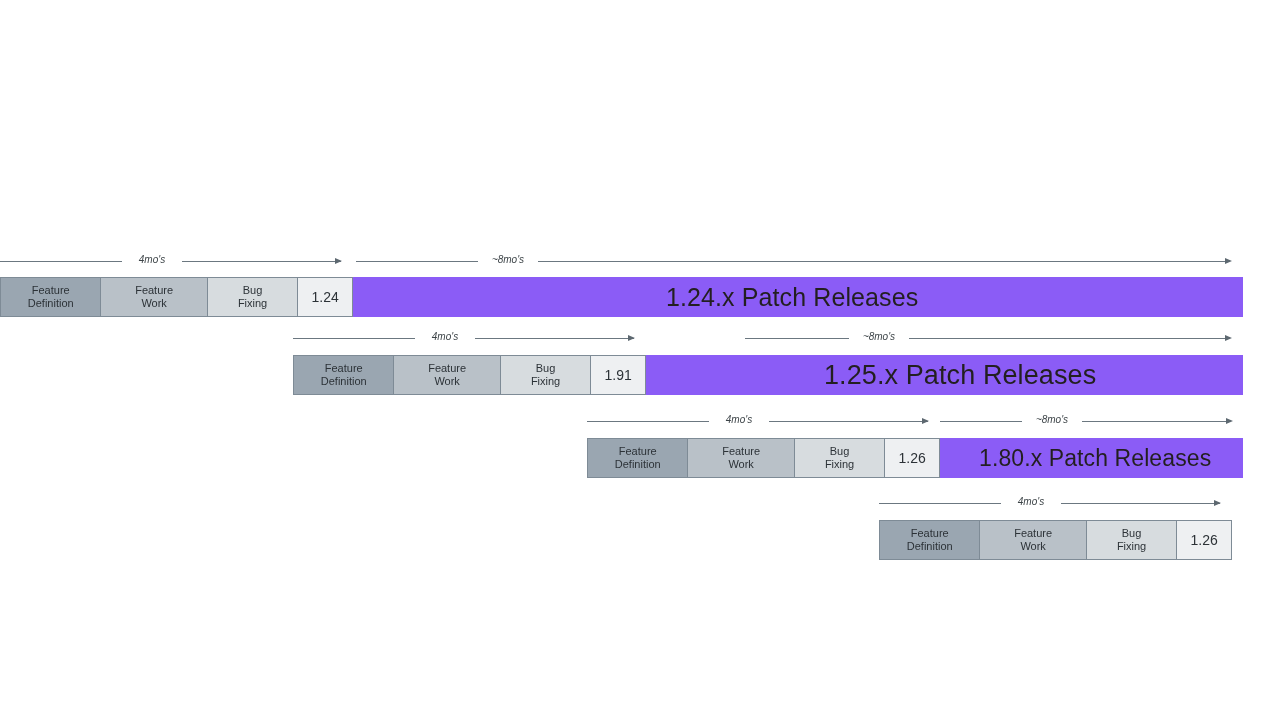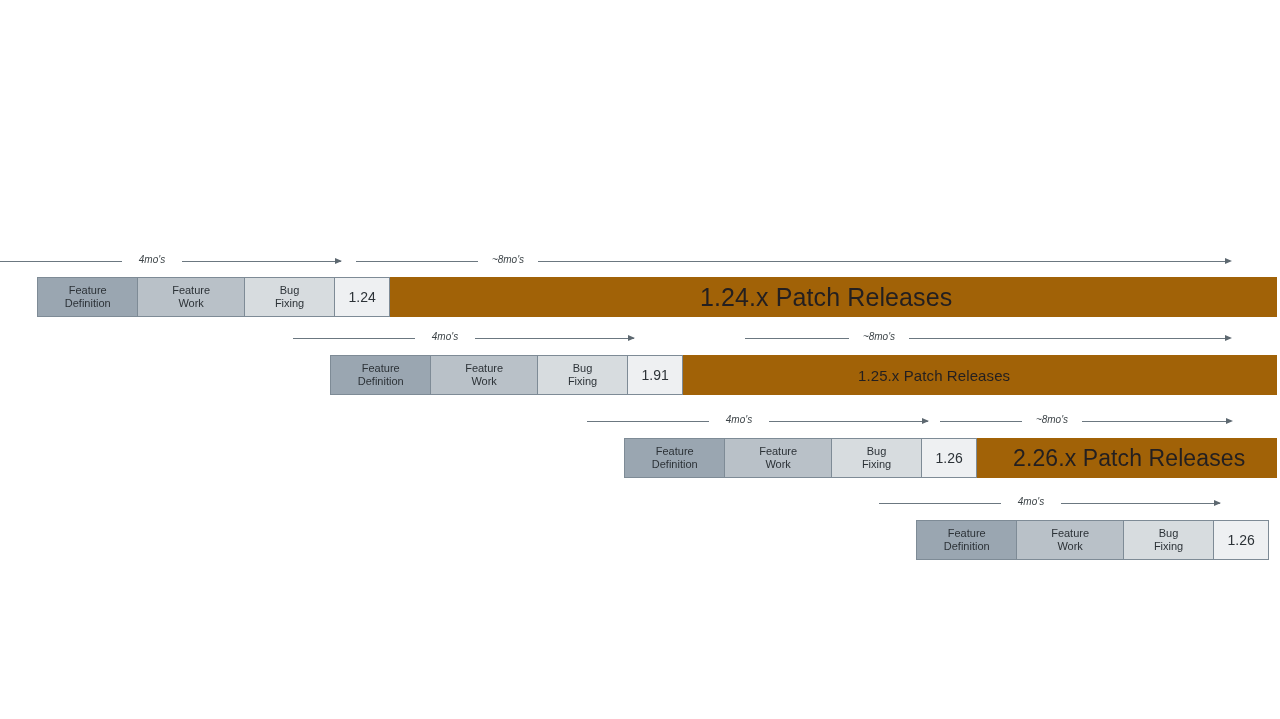--- a/index.html
+++ b/index.html
@@ -11,39 +11,37 @@
     position:relative;
   }
   #canvas{position:absolute;left:0;top:0;width:1280px;height:719px;}
 
   
   .release-row{position:absolute;}
 
   
   .patch-band{
     position:absolute;
-    background:#a16207;
+    background:#8b5cf6;
     display:flex;
     align-items:center;
-    padding-left:34px;
   }
   .patch-label{
     color:#231f20;
     white-space:nowrap;
     font-weight:400;
     letter-spacing:.1px;
   }
 
   
   .phase-bar{
     position:absolute;
     display:flex;
     box-sizing:border-box;
     border:1px solid #7e8b96;
-    margin-left:37px;
   }
   .phase{
     box-sizing:border-box;
     display:flex;
     flex-direction:column;
     align-items:center;
     justify-content:center;
     color:#2c3237;
     font-size:11px;
     line-height:13px;
@@ -115,21 +113,21 @@
       </div>
       <div class="phase phase-ver" style="width:54px;">
         <span>1.24</span>
       </div>
     </div>
   </div>
 
   <div class="release-row">
 
     <div class="patch-band" style="left:645px;top:355px;width:598px;height:40px;">
-      <span class="patch-label" style="font-size:15px;margin-left:179px;">1.25.x Patch Releases</span>
+      <span class="patch-label" style="font-size:27px;margin-left:179px;">1.25.x Patch Releases</span>
     </div>
 
     <div class="measure" style="left:293px;top:332px;width:348px;">
       <div class="seg" style="left:0px;width:122px;"></div>
       <div class="mtext" style="left:122px;width:60px;">4mo's</div>
       <div class="seg" style="left:182px;width:159px;"></div>
       <div class="cap" style="left:335px;"></div>
     </div>
 
     <div class="measure" style="left:745px;top:332px;width:495px;">
@@ -154,21 +152,21 @@
       </div>
       <div class="phase phase-ver" style="width:54px;">
         <span>1.91</span>
       </div>
     </div>
   </div>
 
   <div class="release-row">
 
     <div class="patch-band" style="left:937px;top:438px;width:306px;height:40px;">
-      <span class="patch-label" style="font-size:23px;margin-left:42px;">2.26.x Patch Releases</span>
+      <span class="patch-label" style="font-size:23px;margin-left:42px;">1.80.x Patch Releases</span>
     </div>
 
     <div class="measure" style="left:587px;top:415px;width:348px;">
       <div class="seg" style="left:0px;width:122px;"></div>
       <div class="mtext" style="left:122px;width:60px;">4mo's</div>
       <div class="seg" style="left:182px;width:159px;"></div>
       <div class="cap" style="left:335px;"></div>
     </div>
 
     <div class="measure" style="left:940px;top:415px;width:300px;">

